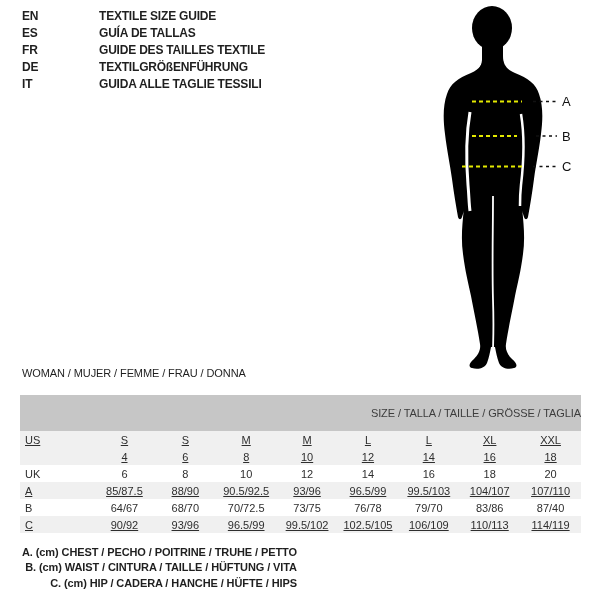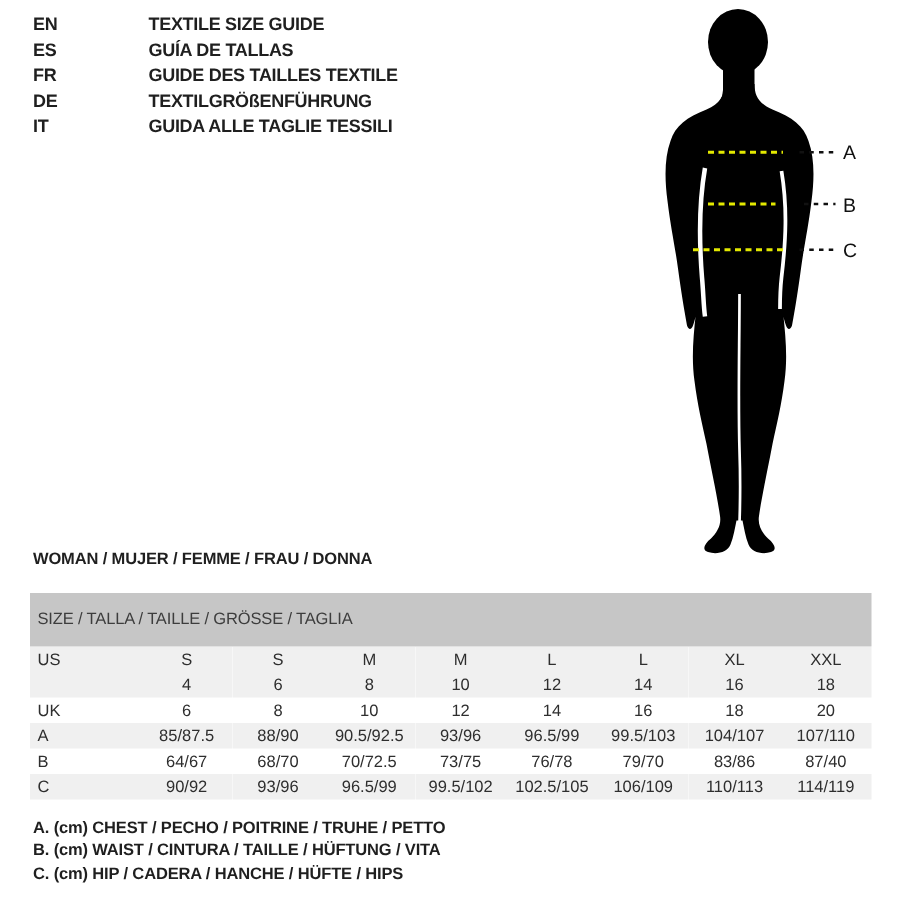--- a/index.html
+++ b/index.html
@@ -13,35 +13,35 @@
   .lang-row .name{white-space:nowrap;}
 
   
   .figure-svg{position:absolute;left:400px;top:0;width:200px;height:380px;}
   .marker{position:absolute;font-size:13px;line-height:13px;color:#111;}
   .marker-a{left:562px;top:95px;}
   .marker-b{left:562px;top:130px;}
   .marker-c{left:562px;top:160px;}
 
   
-  .section-title{position:absolute;left:22px;top:367px;font-size:11px;font-weight:bold;letter-spacing:-0.1px;}
+  .section-title{position:absolute;left:22px;top:367px;font-size:11px;font-weight:normal;letter-spacing:-0.1px;}
 
   
   .size-table{position:absolute;left:20px;top:395px;width:561px;border-collapse:collapse;
               table-layout:fixed;font-size:11px;color:#2e2e2e;}
   .size-table td{padding:0;height:17px;text-align:center;vertical-align:middle;
                  white-space:nowrap;overflow:hidden;}
   .size-table td.row-label{text-align:left;padding-left:5px;}
-  .size-table tr.header-row td{background:#c6c6c6;color:#3d3d3d;text-align:left;
+  .size-table tr.header-row td{background:#c6c6c6;color:#3d3d3d;text-align:right;
                                padding-left:5px;height:36px;letter-spacing:-0.1px;}
-  .size-table tr.shaded td{background:#f0f0f0;}
+  .size-table tr.shaded td{background:#f0f0f0;text-decoration:underline;}
 
   
   .legend{position:absolute;left:22px;top:545px;font-size:11px;font-weight:bold;
-          line-height:15.4px;letter-spacing:-0.1px;}
+          line-height:15.4px;letter-spacing:-0.1px;text-align:right;}
   .legend div{white-space:nowrap;}
 </style>
 </head>
 <body>
 
 <div class="page">
 
   <div class="langs">
     <div class="lang-row">
       <span class="code">EN</span>

